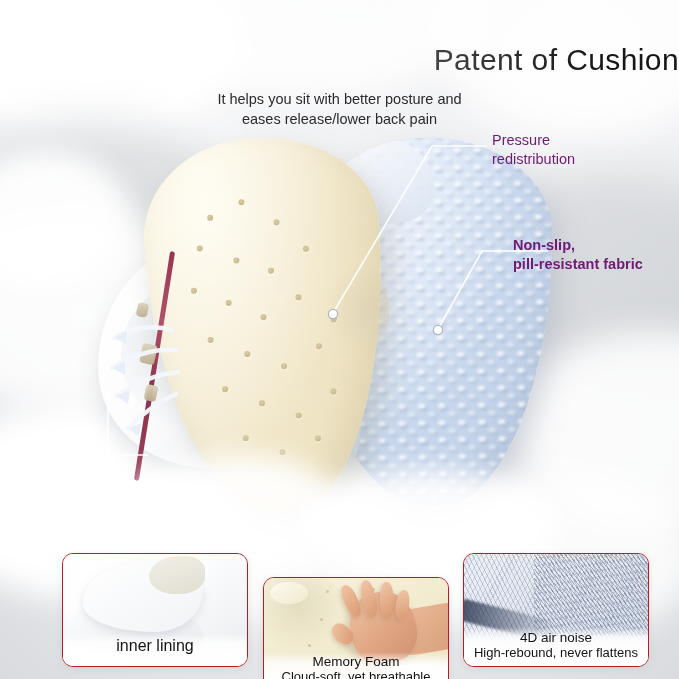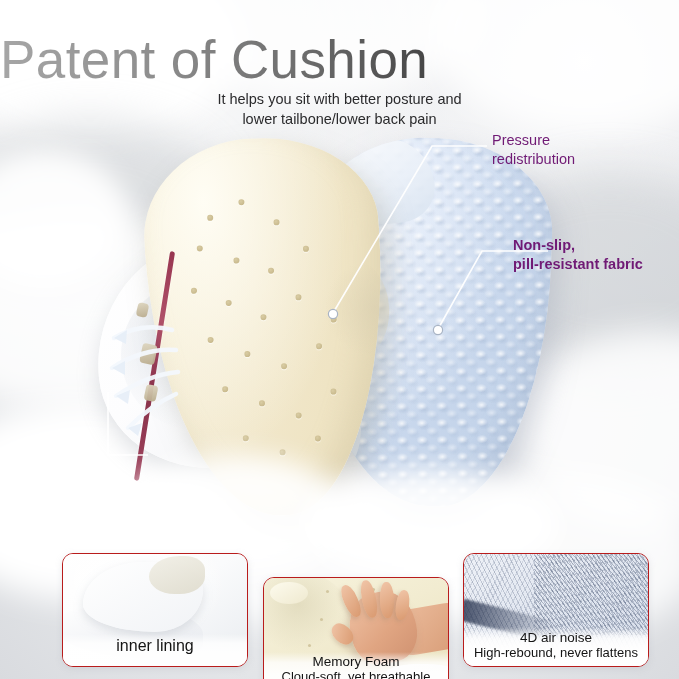--- a/index.html
+++ b/index.html
@@ -17,22 +17,22 @@
       radial-gradient(circle at 14% 12%, #ffffff 0%, rgba(255,255,255,0) 42%),
       radial-gradient(circle at 86% 9%,  #fbfbfc 0%, rgba(255,255,255,0) 38%),
       radial-gradient(circle at 50% 50%, #f3f4f6 0%, #e3e5e8 72%, #d9dbdf 100%);
   }
   .puff{position:absolute;border-radius:50%;filter:blur(16px);background:#ffffff;}
   .puff.soft{background:rgba(255,255,255,.82);}
   .puff.gray{background:rgba(186,190,196,.42);filter:blur(22px);}
 
   
   .title{
-    position:absolute;left:0;right:0;top:33px;text-align:left;
-    font-size:53px;line-height:54px;font-weight:400;letter-spacing:.4px;
+    position:absolute;left:0;right:0;top:33px;text-align:right;
+    font-size:30px;line-height:54px;font-weight:400;letter-spacing:.4px;
     background:linear-gradient(90deg,#a6a6a6 0%,#8f8f8f 22%,#6a6a6a 46%,#3b3b3b 68%,#161616 88%);
     -webkit-background-clip:text;background-clip:text;color:transparent;
     -webkit-text-fill-color:transparent;
     white-space:nowrap;
   }
   .subtitle{
     position:absolute;left:0;right:0;top:89px;text-align:center;
     font-size:14.5px;line-height:20px;color:#2a2a2c;
   }
 
@@ -212,21 +212,21 @@
     <div class="puff soft" style="left:520px;top:330px;width:260px;height:200px;"></div>
     <div class="puff" style="left:-70px;top:400px;width:310px;height:200px;"></div>
     <div class="puff soft" style="left:150px;top:450px;width:360px;height:180px;"></div>
     <div class="puff gray" style="left:250px;top:300px;width:180px;height:120px;"></div>
     <div class="puff soft" style="left:400px;top:470px;width:300px;height:170px;"></div>
   </div>
 
   <div class="title">Patent of Cushion</div>
   <div class="subtitle">
     <div>It helps you sit with better posture and</div>
-    <div>lower tailbone/lower back pain</div>
+    <div>eases release/lower back pain</div>
   </div>
 
   <div class="product">
 
     <div class="cover"></div>
     <div class="cover-shade"></div>
 
     <div class="fabric">
       <div class="fabric-tex"></div>
       <div class="fabric-tex b"></div>

